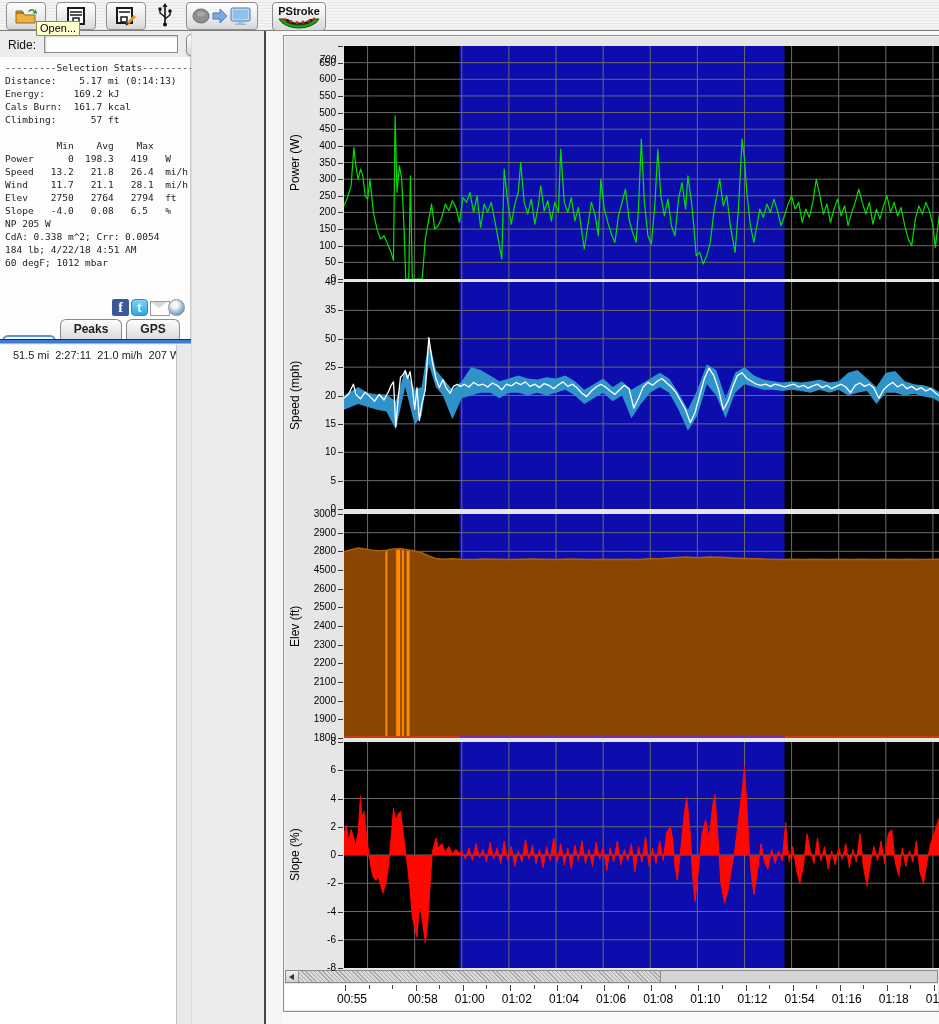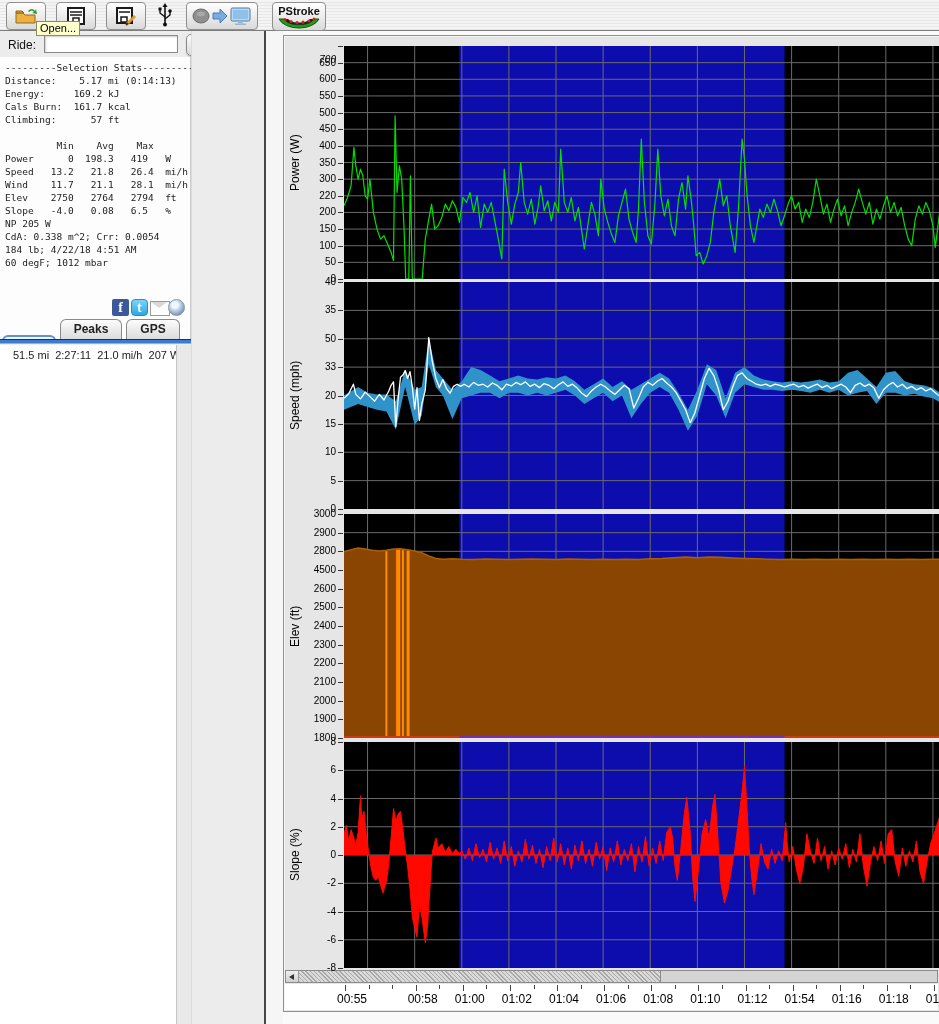--- a/index.html
+++ b/index.html
@@ -374,40 +374,40 @@
     <div style="top:71.6px;" class="ytick-label">500</div>
     <div style="top:76.6px;" class="ytick-mark"></div>
     <div style="top:88.2px;" class="ytick-label">450</div>
     <div style="top:93.2px;" class="ytick-mark"></div>
     <div style="top:104.9px;" class="ytick-label">400</div>
     <div style="top:109.9px;" class="ytick-mark"></div>
     <div style="top:121.5px;" class="ytick-label">350</div>
     <div style="top:126.5px;" class="ytick-mark"></div>
     <div style="top:138.1px;" class="ytick-label">300</div>
     <div style="top:143.1px;" class="ytick-mark"></div>
-    <div style="top:154.8px;" class="ytick-label">220</div>
+    <div style="top:154.8px;" class="ytick-label">250</div>
     <div style="top:159.8px;" class="ytick-mark"></div>
     <div style="top:171.4px;" class="ytick-label">200</div>
     <div style="top:176.4px;" class="ytick-mark"></div>
     <div style="top:188.1px;" class="ytick-label">150</div>
     <div style="top:193.1px;" class="ytick-mark"></div>
     <div style="top:204.7px;" class="ytick-label">100</div>
     <div style="top:209.7px;" class="ytick-mark"></div>
     <div style="top:221.4px;" class="ytick-label">50</div>
     <div style="top:226.4px;" class="ytick-mark"></div>
     <div style="top:238.0px;" class="ytick-label">0</div>
     <div style="top:243.0px;" class="ytick-mark"></div>
     <div style="top:10px;height:233px;" class="ylabel">Power (W)</div>
     <div style="top:241.0px;" class="ytick-label">40</div>
     <div style="top:246.0px;" class="ytick-mark"></div>
     <div style="top:269.4px;" class="ytick-label">35</div>
     <div style="top:274.4px;" class="ytick-mark"></div>
     <div style="top:297.8px;" class="ytick-label">50</div>
     <div style="top:302.8px;" class="ytick-mark"></div>
-    <div style="top:326.1px;" class="ytick-label">33</div>
+    <div style="top:326.1px;" class="ytick-label">25</div>
     <div style="top:331.1px;" class="ytick-mark"></div>
     <div style="top:354.5px;" class="ytick-label">20</div>
     <div style="top:359.5px;" class="ytick-mark"></div>
     <div style="top:382.9px;" class="ytick-label">15</div>
     <div style="top:387.9px;" class="ytick-mark"></div>
     <div style="top:411.3px;" class="ytick-label">10</div>
     <div style="top:416.3px;" class="ytick-mark"></div>
     <div style="top:439.6px;" class="ytick-label">5</div>
     <div style="top:444.6px;" class="ytick-mark"></div>
     <div style="top:468.0px;" class="ytick-label">0</div>

